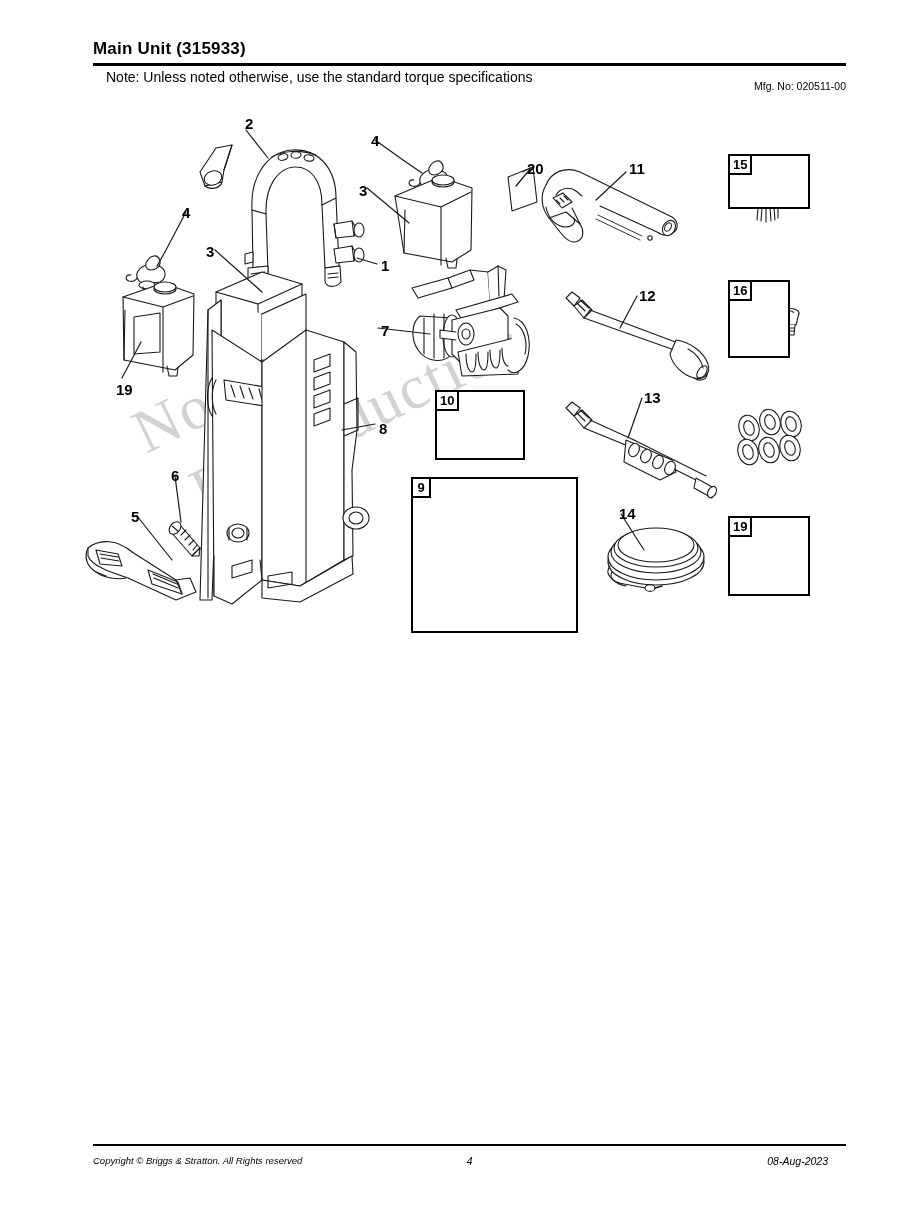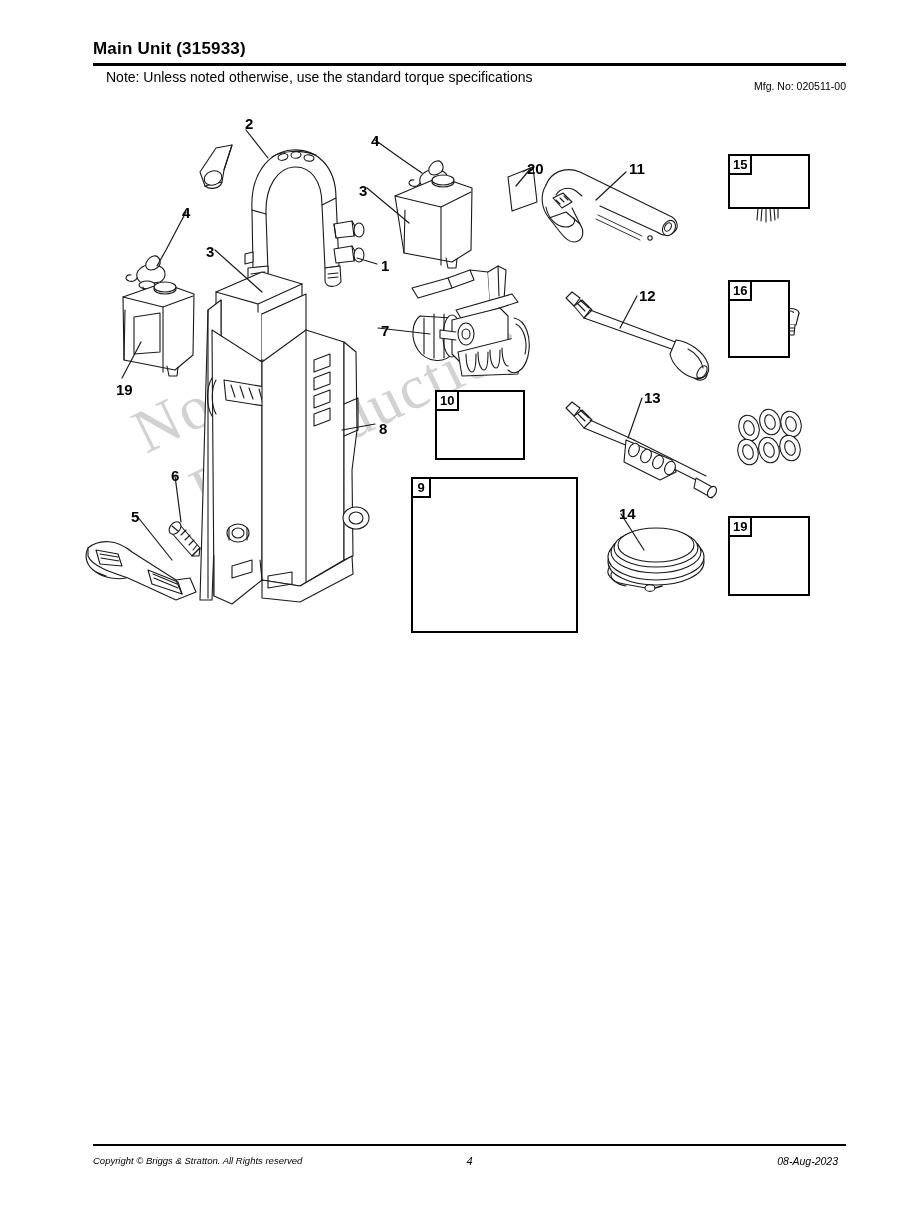--- a/index.html
+++ b/index.html
@@ -86,21 +86,21 @@
   .footer-page {
     position: absolute;
     left: 0;
     right: 0;
     top: 0;
     text-align: center;
     font-size: 11px;
   }
   .footer-date {
     position: absolute;
-    right: 8px;
+    right: 18px;
     top: 0;
     font-size: 10.5px;
     white-space: nowrap;
   }
 
   
   #diagram {
     position: absolute;
     left: 0;
     top: 0;

